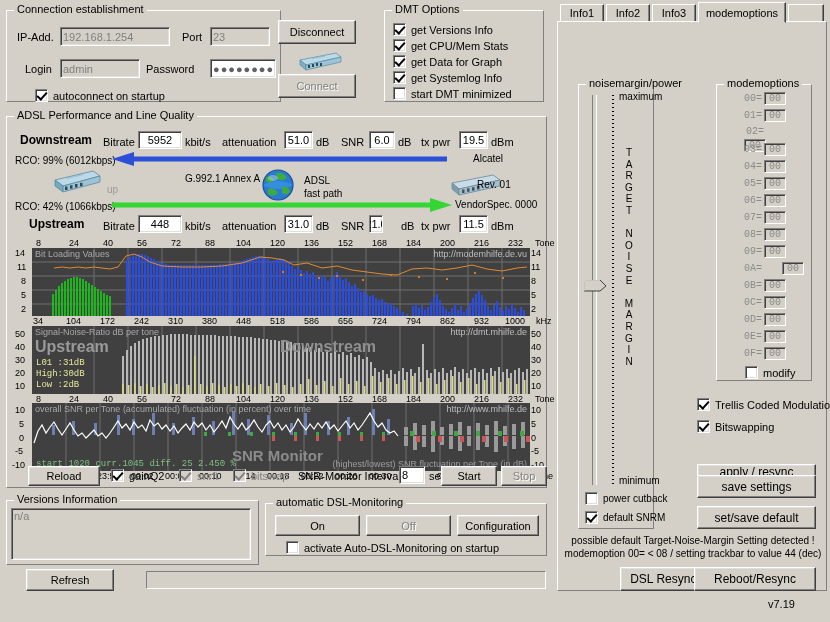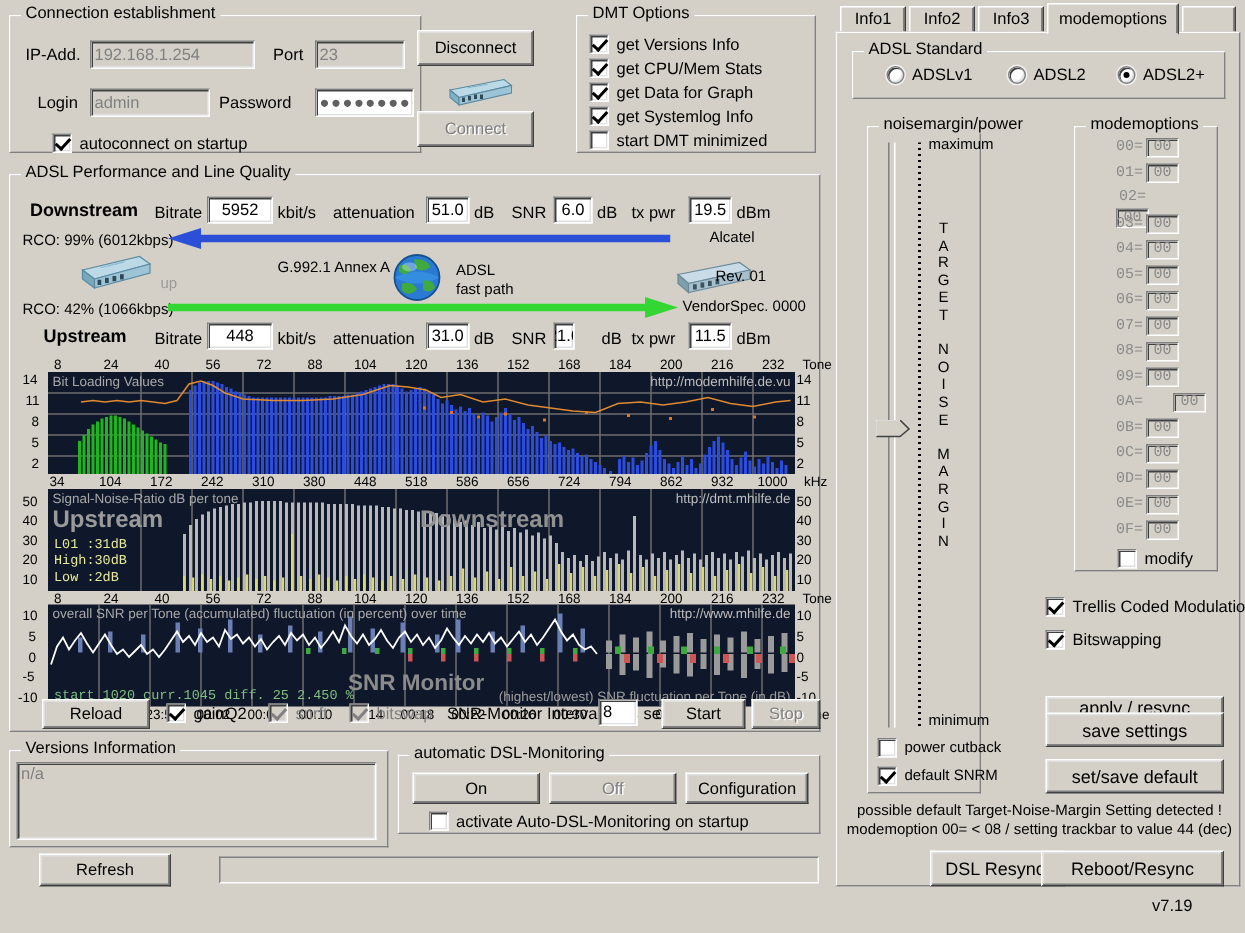--- a/index.html
+++ b/index.html
@@ -111,21 +111,21 @@
     display: flex; align-items: center; justify-content: center;
     font-size: 11px; padding: 0 5px;
   }
   .tab.sel {
     top: 0px; height: 21px; z-index: 5;
     border-bottom-color: #d4d0c8;
     font-weight: normal;
   }
 
   
-  .graph { position: absolute; background: #0f172a; overflow: hidden; }
+  .graph { position: absolute; background: #404040; overflow: hidden; }
   .ghdr { position: absolute; left: 3px; top: 1px; font-size: 9px; color: #a8a8a8; white-space: nowrap; }
   .gurl { position: absolute; right: 3px; top: 1px; font-size: 9px; color: #bdbdbd; white-space: nowrap; }
   .axlbl { position: absolute; font-size: 9px; color: #000; }
 
   .statusbar {
     position: absolute; left: 2px; bottom: 2px; width: 826px; height: 20px;
     border: 1px solid;
     border-color: #808080 #fff #fff #808080;
     display: flex; align-items: center; justify-content: center;
     font-size: 11px;
@@ -962,36 +962,20 @@
     <div class="tab" style="left:46px; width:44px;">Info2</div>
     <div class="tab" style="left:92px; width:44px;">Info3</div>
     <div class="tab sel" style="left:138px; width:88px;">modemoptions</div>
     <div class="tab" style="left:228px; width:36px;"></div>
   </div>
 
   <div class="abs" style="left:557px; top:21px; width:270px; height:570px; border:1px solid #fff; border-top-color:#808080; border-left-color:#808080;">
     <div class="abs" style="inset:-1px; border:1px solid #808080; border-top-color:#fff; border-left-color:#fff; pointer-events:none;"></div>
   </div>
 
-  <div class="gbox" style="left:568px; top:34px; width:249px; height:32px;">
-    <div class="inner"></div>
-    <div class="legend">ADSL Standard</div>
-    <div class="radio" style="left:22px; top:9px;">
-      <span class="rbox"></span>
-      <span class="lbl">ADSLv1</span>
-    </div>
-    <div class="radio" style="left:103px; top:9px;">
-      <span class="rbox"></span>
-      <span class="lbl">ADSL2</span>
-    </div>
-    <div class="radio" style="left:176px; top:9px;">
-      <span class="rbox on"></span>
-      <span class="lbl">ADSL2+</span>
-    </div>
-  </div>
 
   <div class="gbox" style="left:578px; top:84px; width:76px; height:445px;">
     <div class="inner"></div>
     <div class="legend">noisemargin/power</div>
     <div class="abs" style="left:13px; top:10px; width:5px; height:390px; background:#d4d0c8; border-left:1px solid #808080; border-right:1px solid #fff;"></div>
     <div class="abs" style="left:5px; top:195px; width:23px; height:12px;">
       <svg width="23" height="12" viewBox="0 0 23 12">
         <polygon points="0,0 16,0 22,6 16,11 0,11" fill="#d4d0c8" stroke="#404040" stroke-width="1"></polygon>
         <polyline points="0,11 0,0 16,0" fill="none" stroke="#ffffff" stroke-width="1"></polyline>
       </svg>

